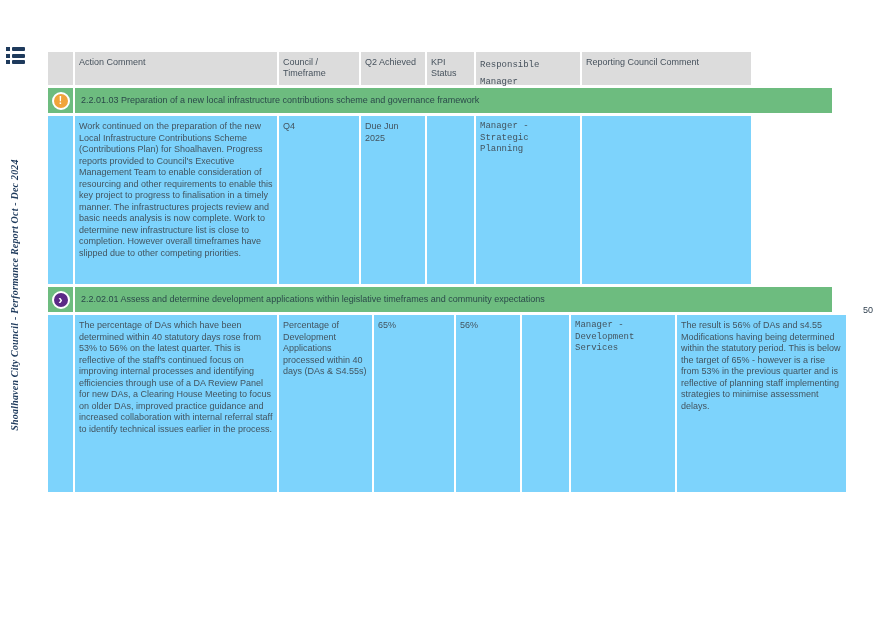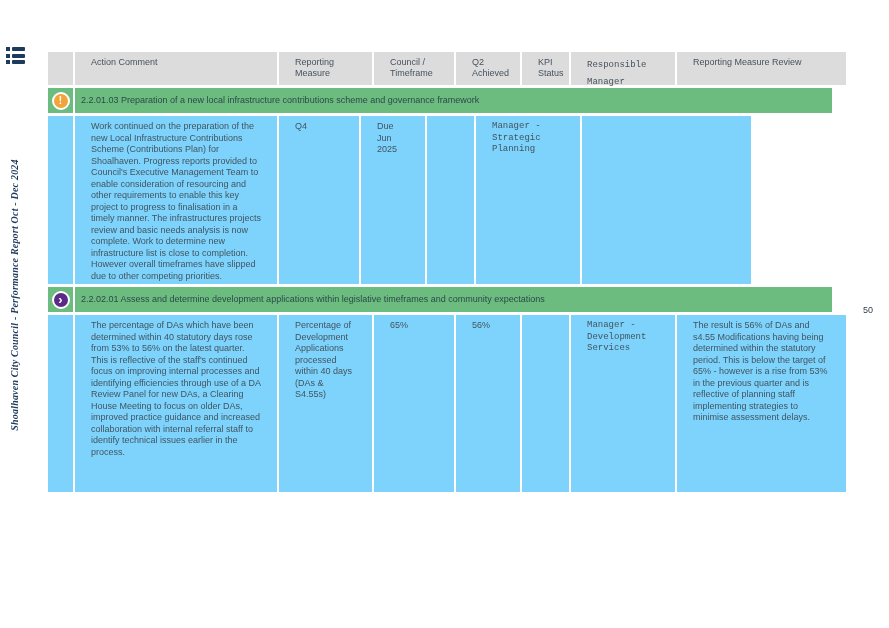--- a/index.html
+++ b/index.html
@@ -24,21 +24,21 @@
   .nav-icon .li-bullet { width:4px; height:4px; background:#1e3a5c; margin-right:2px; }
   .nav-icon .li-bar { flex:1; height:4px; background:#1e3a5c; border-radius:1px; }
 
   
   .page-number { position:absolute; left:863px; top:305px; font-size:9px;
                  font-weight:normal; color:#2f3f4e; }
 
   
   .table { position:absolute; left:48px; top:52px; width:798px; }
   .trow { display:flex; gap:2px; margin-bottom:3px; }
-  .cell { flex:none; padding:5px 16px; font-size:9px; line-height:11.5px; color:#43545f; }
+  .cell { flex:none; padding:5px 4px; font-size:9px; line-height:11.5px; color:#43545f; }
 
   .c-icon    { width:25px;  padding:0; display:flex; align-items:center; justify-content:center; }
   .c-action  { width:202px; }
   .c-measure { width:93px;  }
   .c-target  { width:80px;  }
   .c-q2      { width:64px;  }
   .c-kpi     { width:47px;  }
   .c-resp    { width:104px;font-family:Liberation Mono, monospace; }
   .c-comment { width:169px; }
   .c-band    { width:757px; display:flex; align-items:center; padding:0 0 0 6px; }
@@ -85,26 +85,25 @@
 
   <div class="sidebar-title">Shoalhaven City Council - Performance Report Oct - Dec 2024</div>
 
   <div class="page-number">50</div>
 
   <div class="table">
 
     <div class="trow row-header">
       <div class="cell c-icon"></div>
       <div class="cell c-action">Action Comment</div>
-      <div class="cell c-measure">Reporting Measure</div>
       <div class="cell c-target">Council / Timeframe</div>
       <div class="cell c-q2">Q2 Achieved</div>
       <div class="cell c-kpi">KPI Status</div>
       <div class="cell c-resp lh-tall">Responsible Manager</div>
-      <div class="cell c-comment">Reporting Measure Review</div>
+      <div class="cell c-comment">Reporting Council Comment</div>
     </div>
 
     <div class="trow row-band">
       <div class="cell c-icon">
         <span class="band-icon" style="background: rgb(240, 164, 59);">!</span>
       </div>
       <div class="cell c-band">
         <span class="band-title">2.2.01.03 Preparation of a new local infrastructure contributions scheme and governance framework</span>
       </div>
     </div>

